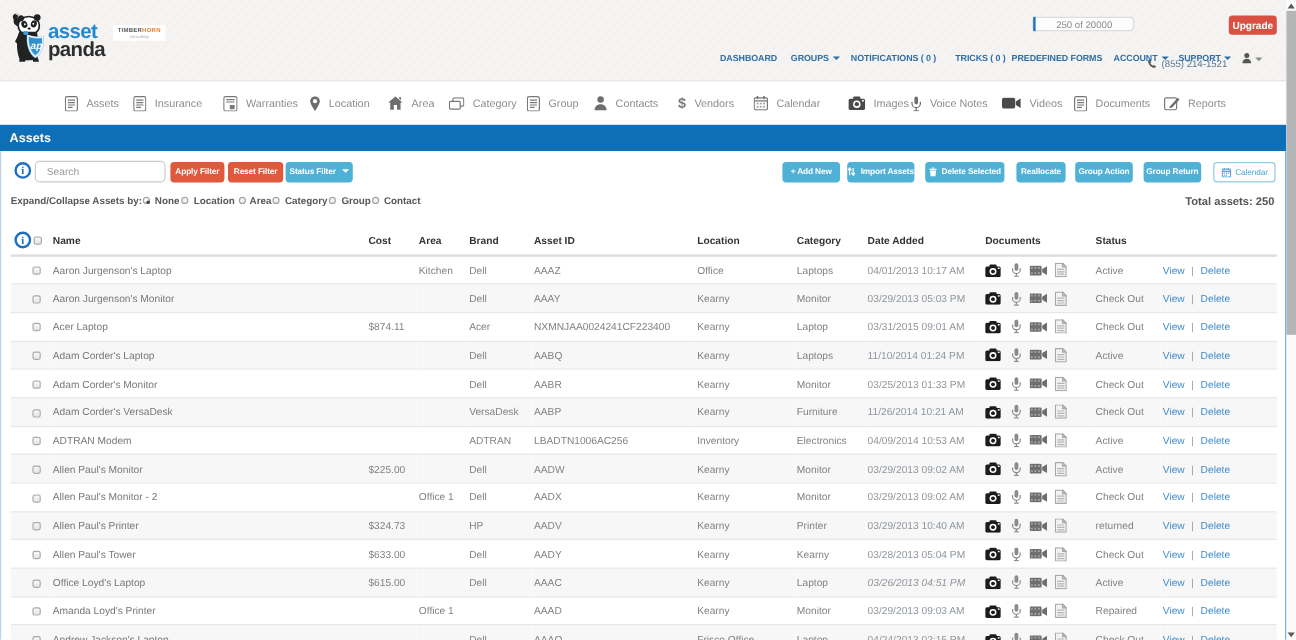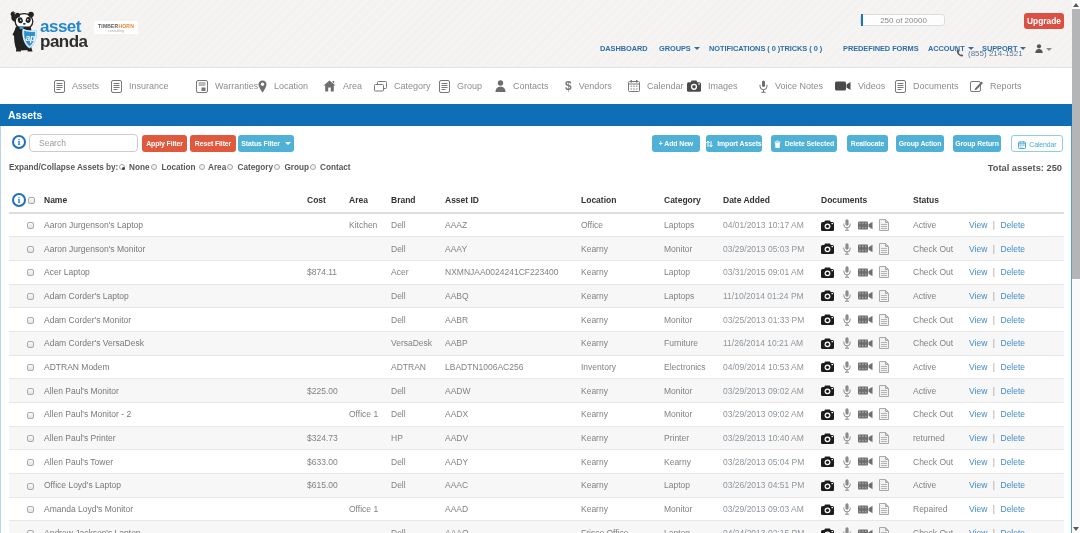--- a/index.html
+++ b/index.html
@@ -116,21 +116,21 @@
       <div class="bar"></div>
       <div class="txt">250 of 20000</div>
     </div>
   <div id="phone"><svg width="8" height="8" viewBox="0 0 10 10" style="vertical-align:-1px;margin-right:4px;">
         <path d="M2.1 0.8 C1.3 1.2 0.8 1.9 0.9 2.9 C1.1 4.6 2 6.3 3.3 7.6 C4.6 8.9 6.2 9.6 7.5 9.4 C8.3 9.3 8.9 8.8 9.2 8 L7.3 6.5 L6.1 7.3 C5.2 6.9 3.9 5.7 3.4 4.7 L4.3 3.5 Z" fill="#5a5a5a"></path>
       </svg>(855) 214-1521</div>
   <div id="upgrade">Upgrade</div>
   <div class="nav" style="left:600px;">DASHBOARD</div>
   <div class="nav" style="left:659px;">GROUPS<span class="caret"></span></div>
   <div class="nav" style="left:709px;">NOTIFICATIONS ( 0 )</div>
-  <div class="nav" style="left:780px;">TRICKS ( 0 )</div>
+  <div class="nav" style="left:796px;">TRICKS ( 0 )</div>
   <div class="nav" style="left:843px;">PREDEFINED FORMS</div>
   <div class="nav" style="left:928px;">ACCOUNT<span class="caret"></span></div>
   <div class="nav" style="left:982px;">SUPPORT<span class="caret"></span></div>
   <div class="nav" style="left:1035px;"><svg width="8" height="9" viewBox="0 0 8 9" style="vertical-align:-1px;">
         <circle cx="4" cy="2.3" r="2.1" fill="#555"></circle>
         <path d="M0.3 9 C0.3 6.2 1.9 5 4 5 C6.1 5 7.7 6.2 7.7 9 Z" fill="#555"></path>
       </svg><span class="caret" style="border-top-color:#8a8a8a;"></span></div>
 </div>
 
 <div id="toolbar">
@@ -145,21 +145,21 @@
       </svg>Assets</div>
   <div class="titem" style="left:111px;"><svg width="11" height="13" viewBox="0 0 11 13">
         <rect x="0.5" y="0.5" width="10" height="12" rx="1.5" fill="#fff" stroke="#787878"></rect>
         <g stroke="#787878">
           <path d="M2.5 3.5 h6"></path>
           <path d="M2.5 5.5 h6"></path>
           <path d="M2.5 7.5 h6"></path>
           <path d="M2.5 9.5 h4"></path>
         </g>
       </svg>Insurance</div>
-  <div class="titem" style="left:196px;text-align:center;"><svg width="12" height="13" viewBox="0 0 12 13">
+  <div class="titem" style="left:186px;text-align:center;"><svg width="12" height="13" viewBox="0 0 12 13">
         <rect x="0.5" y="0.5" width="11" height="12" rx="1.5" fill="#fff" stroke="#787878"></rect>
         <g stroke="#787878">
           <path d="M2.5 3 h7"></path>
           <path d="M2.5 5 h7"></path>
         </g>
         <rect x="5.5" y="7.5" width="4" height="3.5" fill="#787878"></rect>
       </svg>Warranties</div>
   <div class="titem" style="left:258px;"><svg width="9" height="13" viewBox="0 0 9 13">
         <path d="M4.5 0.5 C2 0.5 0.5 2.3 0.5 4.4 C0.5 7 4.5 12.5 4.5 12.5 C4.5 12.5 8.5 7 8.5 4.4 C8.5 2.3 7 0.5 4.5 0.5 Z" fill="#6e6e6e"></path>
         <circle cx="4.5" cy="4.3" r="1.7" fill="#fff"></circle>
@@ -193,21 +193,21 @@
         <rect x="8" y="0" width="1.4" height="2.6" fill="#787878"></rect>
         <g fill="#a5a5a5">
           <rect x="2.5" y="5.6" width="1.6" height="1.4"></rect>
           <rect x="5.2" y="5.6" width="1.6" height="1.4"></rect>
           <rect x="7.9" y="5.6" width="1.6" height="1.4"></rect>
           <rect x="2.5" y="8.3" width="1.6" height="1.4"></rect>
           <rect x="5.2" y="8.3" width="1.6" height="1.4"></rect>
           <rect x="7.9" y="8.3" width="1.6" height="1.4"></rect>
         </g>
       </svg>Calendar</div>
-  <div class="titem" style="left:687px;text-align:center;"><svg width="14" height="12" viewBox="0 0 14 12">
+  <div class="titem" style="left:707px;text-align:center;"><svg width="14" height="12" viewBox="0 0 14 12">
         <g fill="#4a4a4a">
           <rect x="0" y="2.2" width="14" height="9.5" rx="1.5"></rect>
           <rect x="4" y="0.5" width="6" height="3" rx="1"></rect>
         </g>
         <circle cx="7" cy="6.8" r="3.1" fill="#fff"></circle>
         <circle cx="7" cy="6.8" r="1.8" fill="#4a4a4a"></circle>
         <rect x="11.3" y="3.3" width="1.6" height="1.3" fill="#fff"></rect>
       </svg>Images</div>
   <div class="titem" style="left:759px;"><svg width="9" height="13" viewBox="0 0 9 13">
         <rect x="3" y="0.5" width="3" height="6.5" rx="1.5" fill="#6e6e6e"></rect>
@@ -853,21 +853,21 @@
     </tr>
     <tr class="alt">
       <td><span class="cb" style="margin-left:18px;"></span></td>
       <td class="name">Office Loyd's Laptop</td>
           <td>$615.00</td>
           <td></td>
           <td>Dell</td>
           <td>AAAC</td>
       <td>Kearny</td>
           <td>Laptop</td>
-          <td style="color:#8f969c;">03/26/2013 04:51 PM</td>
+          <td style="color:#8f969c;font-style:italic;">03/26/2013 04:51 PM</td>
           <td><span class="ricons"><svg width="13" height="11" viewBox="0 0 13 11">
                 <g fill="#1c1c1c">
                   <rect x="0" y="2" width="13" height="9" rx="1.5"></rect>
                   <rect x="3.5" y="0.5" width="6" height="3" rx="1"></rect>
                 </g>
                 <circle cx="6.5" cy="6.3" r="2.9" fill="#fff"></circle>
                 <circle cx="6.5" cy="6.3" r="1.6" fill="#1c1c1c"></circle>
                 <rect x="10.5" y="3" width="1.5" height="1.2" fill="#fff"></rect>
               </svg><span class="sp1"></span><svg width="8" height="12" viewBox="0 0 8 12">
                 <g fill="none" stroke="#8b8b8b" stroke-width="1.1">
@@ -894,21 +894,21 @@
                   <path d="M2 5.5 h6"></path>
                   <path d="M2 7.5 h6"></path>
                   <path d="M2 9.5 h6"></path>
                 </g>
               </svg></span></td>
           <td>Active</td>
           <td><span class="lnk">View</span><span class="sep">|</span><span class="lnk">Delete</span></td>
     </tr>
     <tr>
       <td><span class="cb" style="margin-left:18px;"></span></td>
-      <td class="name">Amanda Loyd's Monitor</td>
+      <td class="name">Amanda Loyd's Printer</td>
           <td></td>
           <td>Office 1</td>
           <td></td>
           <td>AAAD</td>
       <td>Kearny</td>
           <td>Monitor</td>
           <td style="color:#8f969c;">03/29/2013 09:03 AM</td>
           <td><span class="ricons"><svg width="13" height="11" viewBox="0 0 13 11">
                 <g fill="#1c1c1c">
                   <rect x="0" y="2" width="13" height="9" rx="1.5"></rect>

